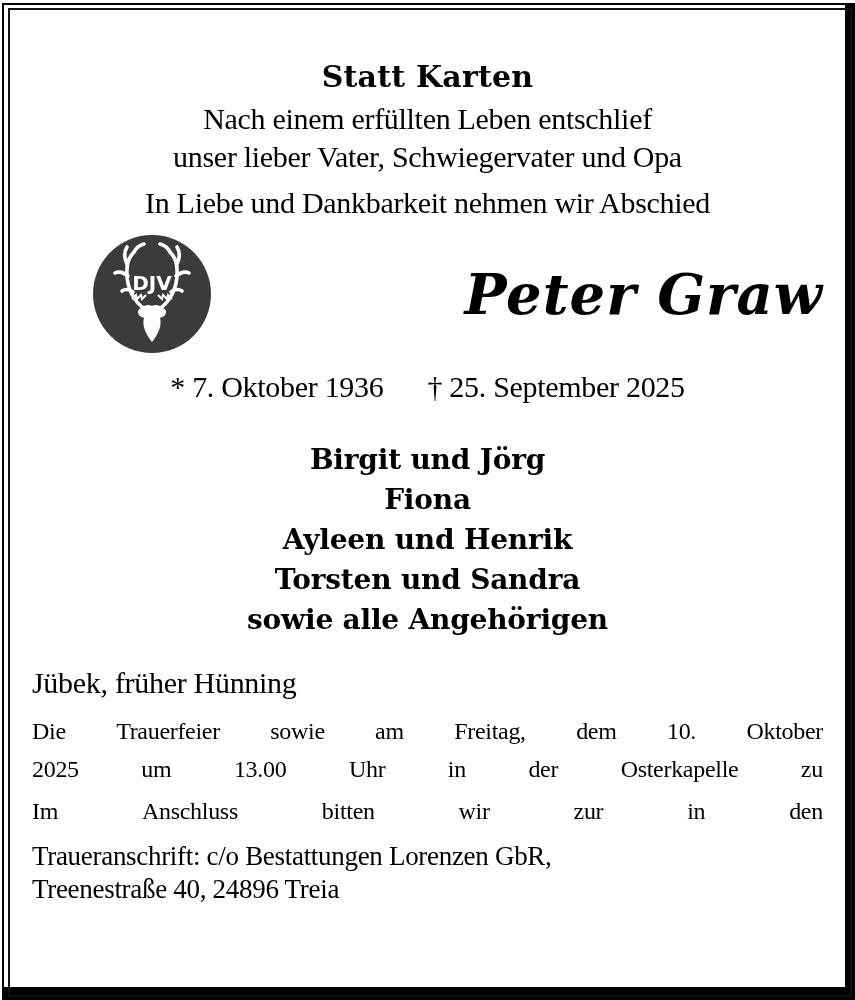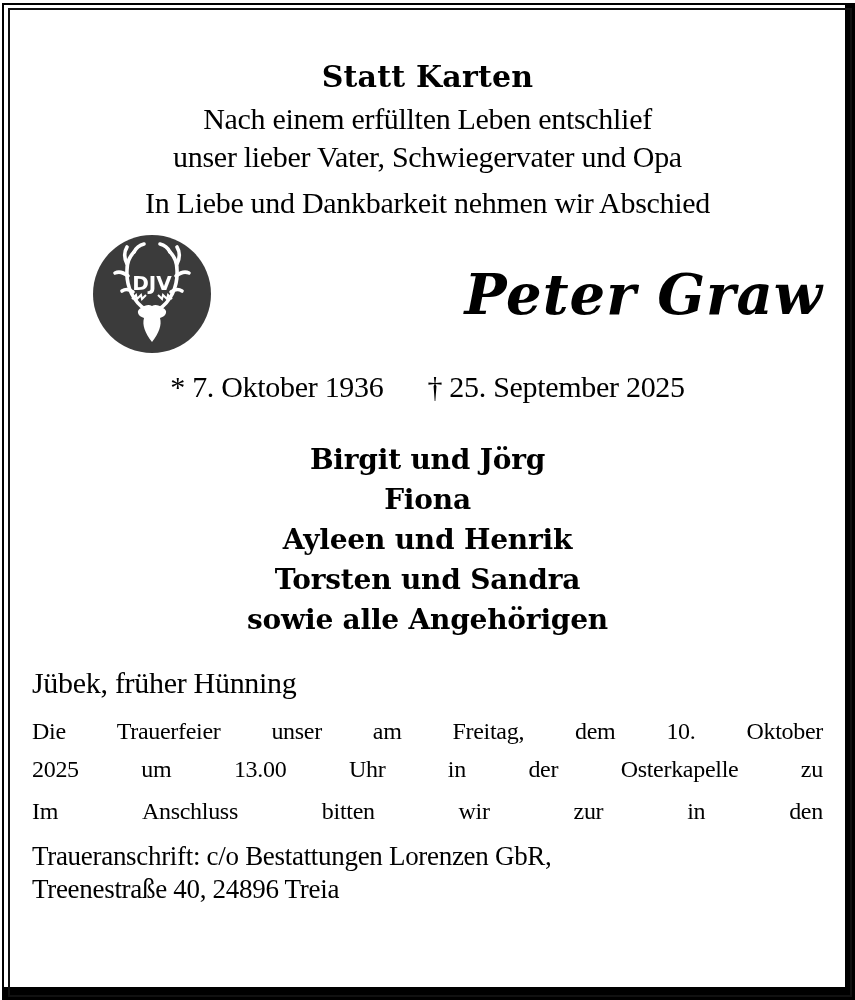--- a/index.html
+++ b/index.html
@@ -173,21 +173,21 @@
 Ayleen und Henrik
 Torsten und Sandra
 sowie alle Angehörigen</p>
 
     <p class="location">Jübek, früher Hünning</p>
 
     <div class="para service">
         <div class="jline">
           <span>Die</span>
           <span>Trauerfeier</span>
-          <span>unser</span>
+          <span>sowie</span>
           <span>am</span>
           <span>Freitag,</span>
           <span>dem</span>
           <span>10.</span>
           <span>Oktober</span>
         </div>
         <div class="jline">
           <span>2025</span>
           <span>um</span>
           <span>13.00</span>

